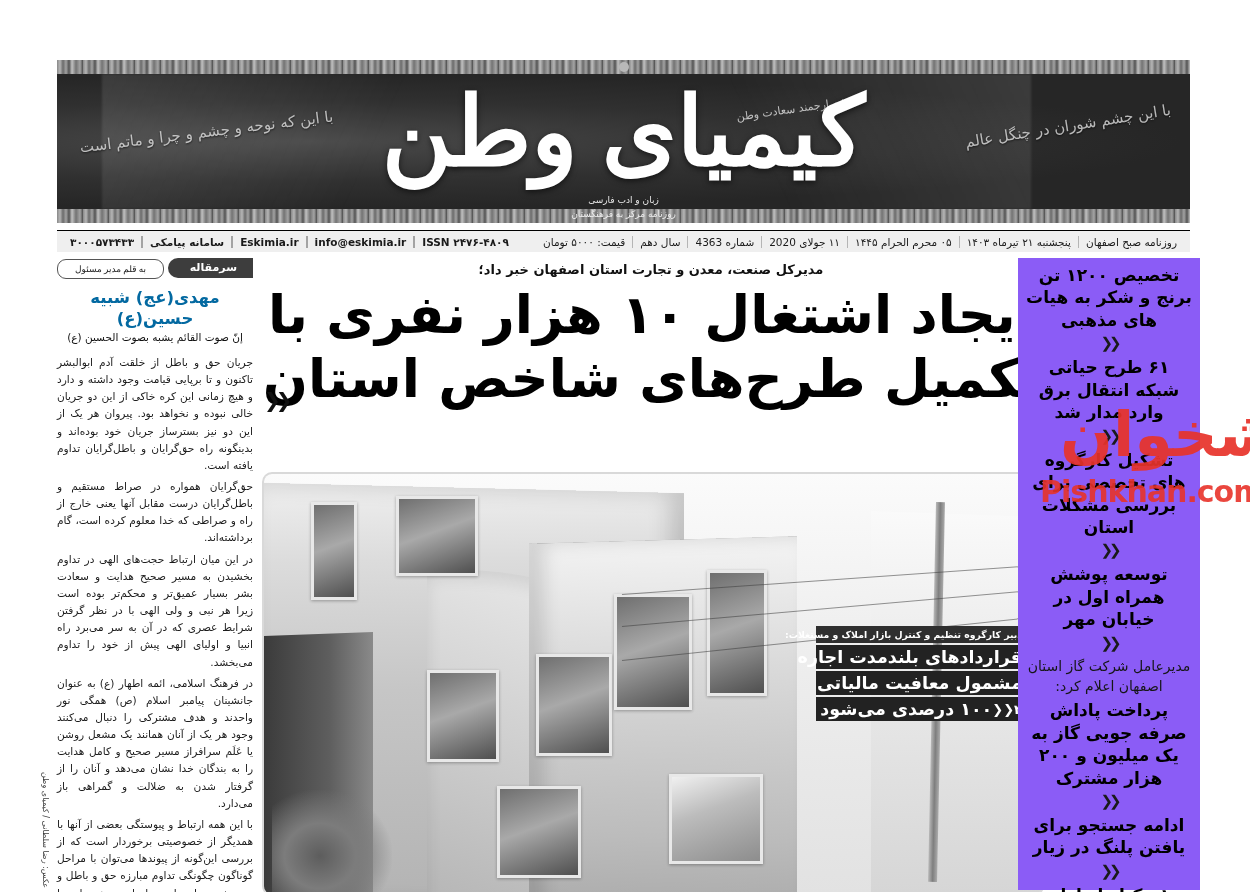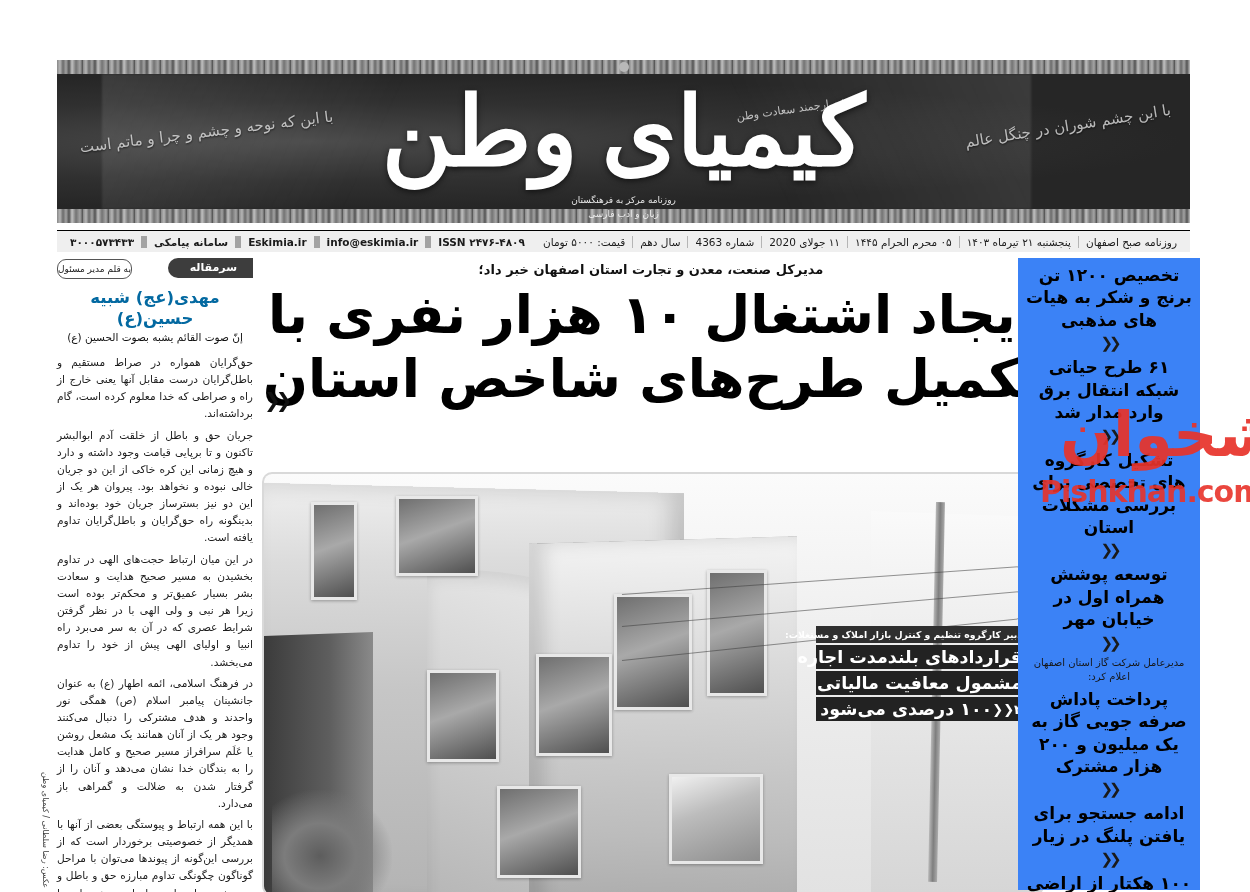--- a/index.html
+++ b/index.html
@@ -84,49 +84,49 @@
     position:absolute;left:57px;top:230px;width:1133px;height:22px;
     background:#efefef;border-top:1px solid #000;
     display:flex;align-items:center;justify-content:space-between;
     font-size:10.5px;color:#1a1a1a;
     padding:0 6px;box-sizing:border-box;
   }
   .infobar .grp{display:flex;align-items:center;}
   .infobar .cell{padding:0 7px;white-space:nowrap;}
   .infobar .cell + .cell{border-right:1px solid #b5b5b5;}
   .infobar .grp.ltr{direction:ltr;font-weight:bold;}
-  .infobar .grp.ltr .cell + .cell{border-right:none;border-left:6px solid #a3a3a3;}
+  .infobar .grp.ltr .cell + .cell{border-right:none;border-left:2px solid #a3a3a3;}
 
   
   .rail-left{
     position:absolute;left:57px;top:258px;width:196px;height:632px;
   }
   .rail-right{
     position:absolute;right:50px;top:258px;width:182px;height:632px;
-    background:#3b82f6;
+    background:#8b5cf6;
     padding:6px 8px 4px 8px;box-sizing:border-box;
   }
   .center{
     position:absolute;left:262px;top:258px;width:778px;height:634px;
   }
 
   
   .ed-head{
     position:relative;height:22px;margin-bottom:7px;
   }
   .ed-tag{
     position:absolute;right:0;top:0;height:20px;line-height:20px;
     background:#3d3d3d;color:#fff;font-size:11px;font-weight:700;
     padding:0 16px 0 22px;
     border-radius:10px 0 0 10px;
   }
   .ed-byline{
     position:absolute;left:0;top:1px;height:18px;line-height:18px;
     border:1px solid #555;border-radius:9px;
-    font-size:9px;color:#222;padding:0 0;background:#fff;
+    font-size:9px;color:#222;padding:0 17px;background:#fff;font-family:Liberation Serif, serif;
   }
   .ed-title{
     text-align:center;font-size:16.5px;font-weight:700;color:#0369a1;
     line-height:1.3;margin:2px 0 1px 0;
   }
   .ed-arabic{
     text-align:center;font-size:10.5px;color:#111;margin-bottom:11px;
   }
   .ed-body p{
     margin:0 0 4px 0;
@@ -221,21 +221,21 @@
     background:#222;color:#fff;font-size:17.5px;font-weight:700;
     padding:2px 6px;text-align:center;margin-top:2px;
     letter-spacing:-.5px;white-space:nowrap;
   }
   .pc-line.last{display:flex;align-items:center;justify-content:space-between;}
   .pc-arrow{font-size:13px;letter-spacing:-4px;}
 
   
   .rr-item{text-align:center;}
   .rr-kicker{
-    font-size:10px;color:#161616;line-height:1.45;margin-bottom:3px;
+    font-size:14px;color:#161616;line-height:1.45;margin-bottom:3px;
   }
   .rr-head{
     font-size:17px;font-weight:700;color:#000;line-height:1.32;
     letter-spacing:-.4px;
   }
   .rr-sep{
     text-align:center;font-size:15px;letter-spacing:-4px;color:#1a1a1a;
     margin:5px 0 5px 0;line-height:1;
   }
 
@@ -264,22 +264,22 @@
     <div class="orn top"></div>
     <div class="orn bot"></div>
     <div class="mast-inner">
       <div class="smoke a"></div>
       <div class="smoke b"></div>
       <div class="mast-motto">انوشه ارجمند سعادت وطن</div>
       <div class="mast-slogan left">با این که نوحه و چشم و چرا و ماتم است</div>
       <div class="mast-slogan right">با این چشم شوران در چنگل عالم</div>
       <div class="mast-title">کیمیای وطن</div>
       <div class="mast-sub">
+        <div>زبان و ادب فارسی</div>
         <div>روزنامه مرکز به فرهنگستان</div>
-        <div>زبان و ادب فارسی</div>
       </div>
     </div>
     <div class="mast-pin"></div>
   </div>
 
   <div class="infobar">
     <div class="grp">
       <span class="cell">روزنامه صبح اصفهان</span>
       <span class="cell">پنجشنبه ۲۱ تیرماه ۱۴۰۳</span>
       <span class="cell">۰۵ محرم الحرام ۱۴۴۵</span>
@@ -298,22 +298,22 @@
   </div>
 
   <div class="rail-left">
     <div class="ed-head">
       <div class="ed-tag">سرمقاله</div>
       <div class="ed-byline">به قلم مدیر مسئول</div>
     </div>
     <div class="ed-title">مهدی(عج) شبیه حسین(ع)</div>
     <div class="ed-arabic">إنّ صوت القائم یشبه بصوت الحسین (ع)</div>
     <div class="ed-body">
+      <p>جریان حق و باطل از خلقت آدم ابوالبشر تاکنون و تا برپایی قیامت وجود داشته و دارد و هیچ زمانی این کره خاکی از این دو جریان خالی نبوده و نخواهد بود. پیروان هر یک از این دو نیز بسترساز جریان خود بوده‌اند و بدینگونه راه حق‌گرایان و باطل‌گرایان تداوم یافته است.</p>
       <p>حق‌گرایان همواره در صراط مستقیم و باطل‌گرایان درست مقابل آنها یعنی خارج از راه و صراطی که خدا معلوم کرده است، گام برداشته‌اند.</p>
-      <p>جریان حق و باطل از خلقت آدم ابوالبشر تاکنون و تا برپایی قیامت وجود داشته و دارد و هیچ زمانی این کره خاکی از این دو جریان خالی نبوده و نخواهد بود. پیروان هر یک از این دو نیز بسترساز جریان خود بوده‌اند و بدینگونه راه حق‌گرایان و باطل‌گرایان تداوم یافته است.</p>
       <p>در این میان ارتباط حجت‌های الهی در تداوم بخشیدن به مسیر صحیح هدایت و سعادت بشر بسیار عمیق‌تر و محکم‌تر بوده است زیرا هر نبی و ولی الهی با در نظر گرفتن شرایط عصری که در آن به سر می‌برد راه انبیا و اولیای الهی پیش از خود را تداوم می‌بخشد.</p>
       <p>در فرهنگ اسلامی، ائمه اطهار (ع) به عنوان جانشینان پیامبر اسلام (ص) همگی نور واحدند و هدف مشترکی را دنبال می‌کنند وجود هر یک از آنان همانند یک مشعل روشن یا عَلَم سرافراز مسیر صحیح و کامل هدایت را به بندگان خدا نشان می‌دهد و آنان را از گرفتار شدن به ضلالت و گمراهی باز می‌دارد.</p>
       <p>با این همه ارتباط و پیوستگی بعضی از آنها با همدیگر از خصوصیتی برخوردار است که از بررسی این‌گونه از پیوندها می‌توان با مراحل گوناگون چگونگی تداوم مبارزه حق و باطل و سرنوشت نهایی این مبارزات و همینطور با بخشی از ریزه‌کاری‌های دقیق سنت‌های الهی و روند تحقق نهایی اهداف حیات‌بخش انبیا و اولیای الهی آشنا شد. ...</p>
     </div>
 
     <div class="photo-credit">عکس: رضا سلطانی / کیمیای وطن</div>
   </div>
 
   <div class="center">
     <div class="kicker">مدیرکل صنعت، معدن و تجارت استان اصفهان خبر داد؛</div>

